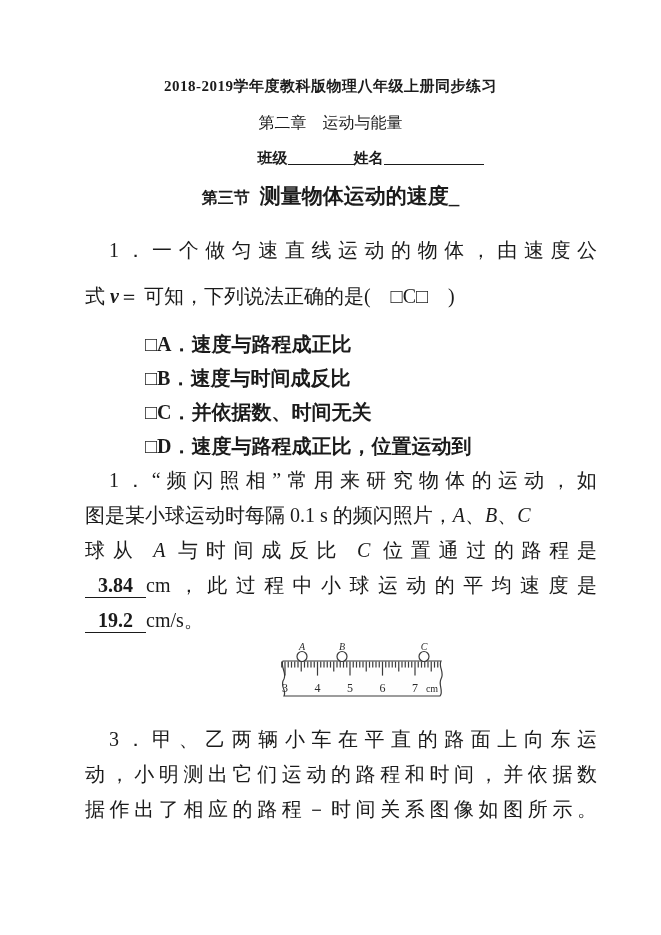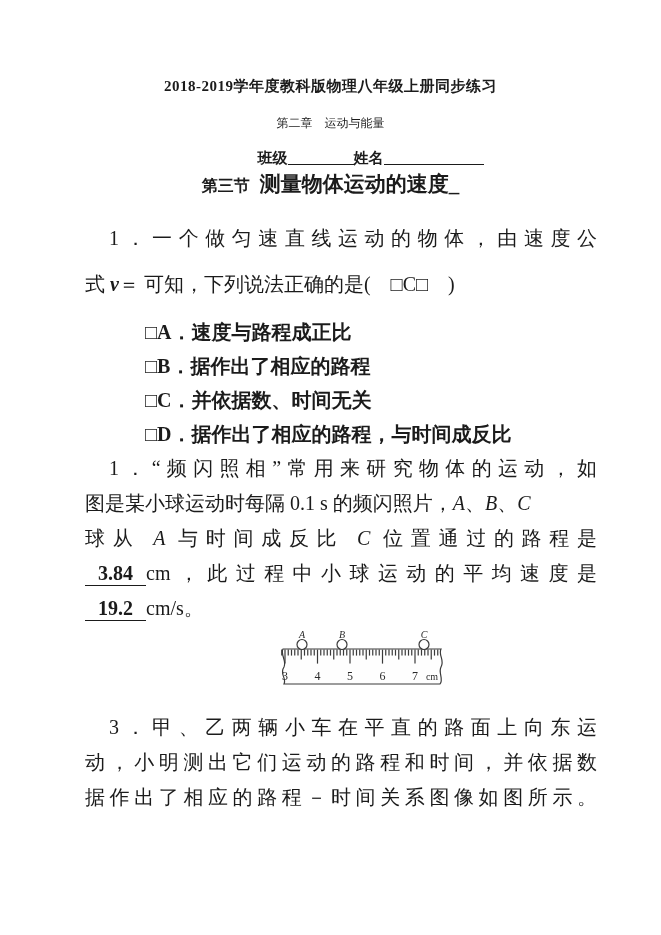--- a/index.html
+++ b/index.html
@@ -7,26 +7,26 @@
     position:relative;
     width:661px;height:935px;
     background:#ffffff;
     font-family:"Liberation Serif","DejaVu Serif",serif;
     color:#1b1b1b;
     overflow:hidden;
   }
   
   .header{padding-top:76px;text-align:center;}
   .doc-title{font-size:15px;font-weight:bold;line-height:20px;letter-spacing:.5px;}
-  .chapter{font-size:12px;line-height:22px;margin-top:16px;}
+  .chapter{font-size:16px;line-height:22px;margin-top:16px;}
   .class-line{margin-top:14px;font-size:15px;font-weight:bold;line-height:21px;transform:translateX(40px);}
   .uline{display:inline-block;border-bottom:1.5px solid #1b1b1b;height:14px;vertical-align:baseline;margin-bottom:-2px;}
   .uw1{width:66px;}
   .uw2{width:100px;}
-  .section-line{line-height:30px;}
+  .section-line{margin-top:12px;line-height:30px;}
   .sec-prefix{font-size:16px;font-weight:bold;margin-right:10px;}
   .sec-main{font-size:21px;font-weight:bold;}
   .sec-underscore{font-size:21px;font-weight:bold;}
   
   .bodytext{margin:14px 64px 0 85px;font-size:20px;}
   .l{line-height:35px;white-space:nowrap;}
   .just{white-space:normal;text-align:justify;text-align-last:justify;text-justify:inter-character;}
   .q1l{line-height:46px;}
   .indent{text-indent:24px;}
   .opts{margin:8px 0 0 60px;}
@@ -61,23 +61,23 @@
     </div>
   </div>
 
   <div class="bodytext">
 
     <div>
       <div class="l q1l just indent">1．一个做匀速直线运动的物体，由速度公</div>
       <div class="l q1l"><span>式 </span><span class="vformula">v</span><span>＝  可知，下列说法正确的是(　□C□　)</span></div>
       <div class="opts">
         <div class="opt">□A．速度与路程成正比</div>
-        <div class="opt">□B．据作出了相应的路程</div>
+        <div class="opt">□B．速度与时间成反比</div>
         <div class="opt">□C．并依据数、时间无关</div>
-        <div class="opt">□D．据作出了相应的路程，与时间成反比</div>
+        <div class="opt">□D．速度与路程成正比，位置运动到</div>
       </div>
     </div>
 
     <div class="q2">
       <div class="l just indent">1．“频闪照相”常用来研究物体的运动，如</div>
       <div class="l"><span>图是某小球运动时每隔 0.1 s 的频闪照片，</span><span class="itl">A</span><span>、</span><span class="itl">B</span><span>、</span><span class="itl">C</span></div>
       <div class="l just"><span>球从 </span><span class="itl">A</span><span> 与时间成反比 </span><span class="itl">C</span><span> 位置通过的路程是</span></div>
       <div class="l just"><span class="blank"><span>3.84</span></span><span>cm，此过程中小球运动的平均速度是</span></div>
       <div class="l"><span class="blank"><span>19.2</span></span><span>cm/s。</span></div>
     </div>

